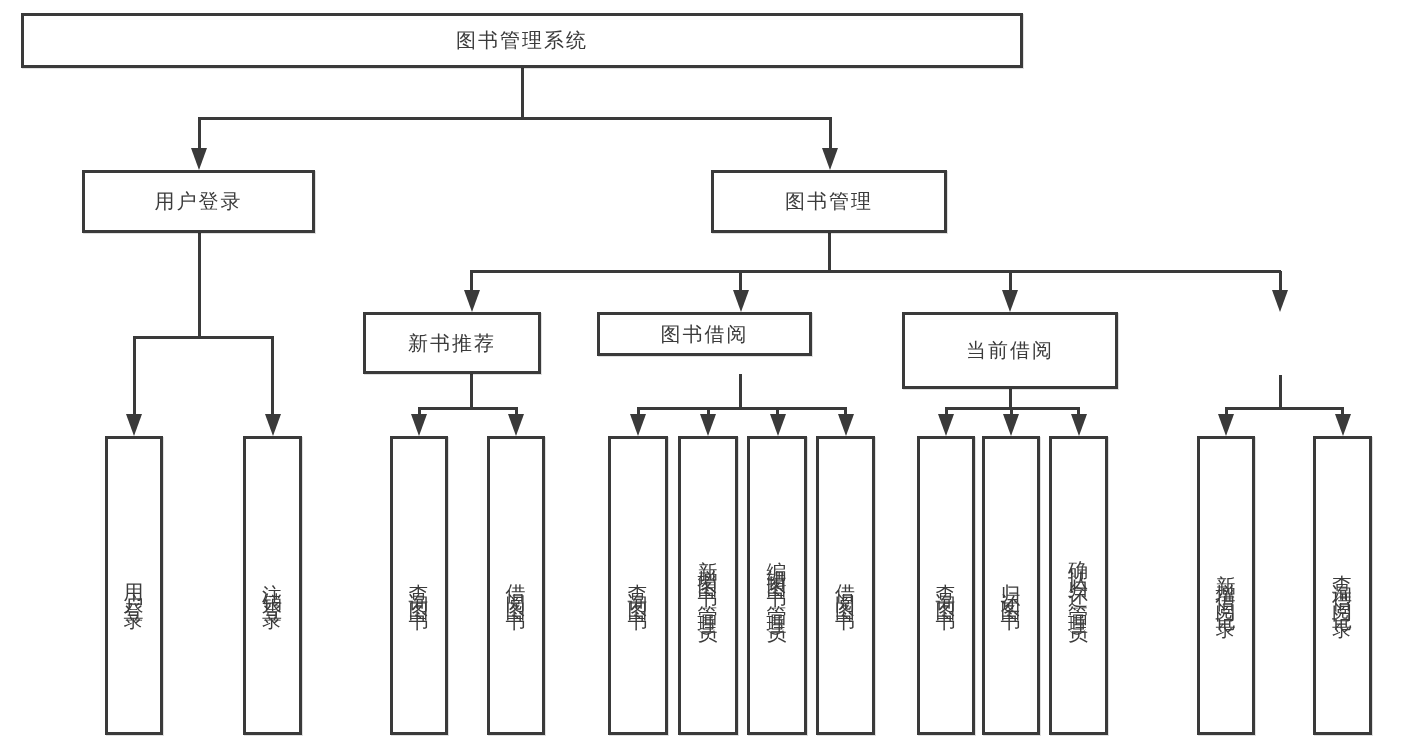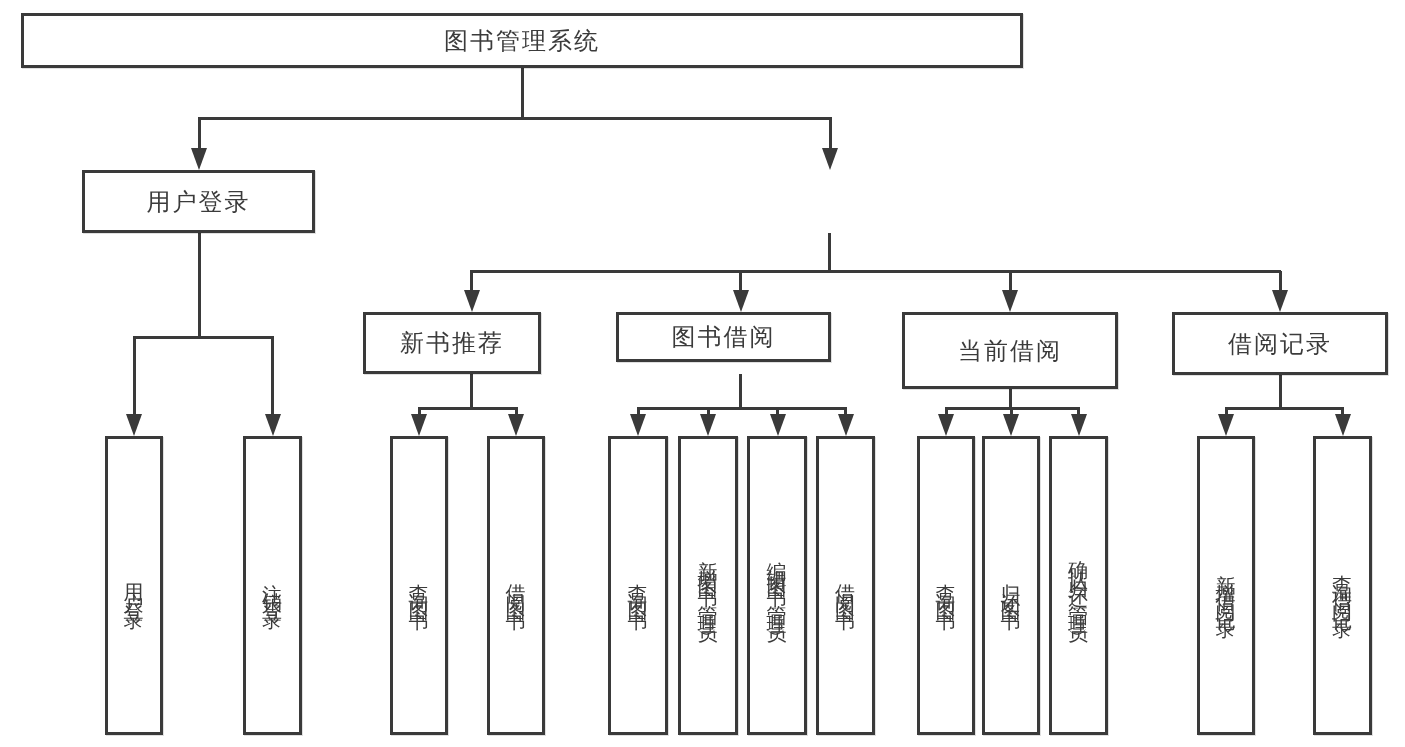--- a/index.html
+++ b/index.html
@@ -10,21 +10,21 @@
     color: var(--text, #3b3b3b);
     overflow:hidden;
   }
   .box {
     position:absolute; box-sizing:border-box;
     background:#ffffff;
     border:3px solid var(--line, #3a3a3a);
     display:flex; align-items:center; justify-content:center;
     box-shadow: 1px 1px 0 rgba(0,0,0,0.12);
   }
-  .hlabel { font-size:24px; letter-spacing:2px; color: var(--text, #3b3b3b); white-space:nowrap; }
+  .hlabel { font-size:20px; letter-spacing:2px; color: var(--text, #3b3b3b); white-space:nowrap; }
   .vlabel {
     writing-mode: vertical-rl; text-orientation: mixed;
     font-size:20px; letter-spacing:9px; line-height:1;
     color: var(--text, #3b3b3b); white-space:nowrap;
   }
   .vl { position:absolute; width:3px; background: var(--line, #3a3a3a); }
   .hl { position:absolute; height:3px; background: var(--line, #3a3a3a); }
   .arr {
     position:absolute; width:0; height:0;
     border-left:8px solid transparent; border-right:8px solid transparent;
@@ -101,32 +101,32 @@
   <div class="vl" style="left:1341px;top:408px;height:9px"></div>
   <div class="arr" style="left:1334.5px;top:414px"></div>
 
   <div class="box" style="left:21px;top:13px;width:1002px;height:55px">
     <span class="hlabel">图书管理系统</span>
   </div>
 
   <div class="box" style="left:82px;top:170px;width:233px;height:63px">
     <span class="hlabel">用户登录</span>
   </div>
+  <div class="box" style="left:711px;top:170px;width:236px;height:63px">
+    <span class="hlabel">图书管理</span>
+  </div>
 
   <div class="box" style="left:363px;top:312px;width:178px;height:62px">
     <span class="hlabel">新书推荐</span>
   </div>
-  <div class="box" style="left:616px;top:312px;width:215px;height:50px">
+  <div class="box" style="left:597px;top:312px;width:215px;height:44px">
     <span class="hlabel">图书借阅</span>
   </div>
   <div class="box" style="left:902px;top:312px;width:216px;height:77px">
     <span class="hlabel">当前借阅</span>
-  </div>
-  <div class="box" style="left:1172px;top:312px;width:216px;height:63px">
-    <span class="hlabel">借阅记录</span>
   </div>
 
   <div class="box" style="left:105px;top:436px;width:58px;height:299px">
     <span class="vlabel">用户登录</span>
   </div>
   <div class="box" style="left:243px;top:436px;width:59px;height:299px">
     <span class="vlabel">注销登录</span>
   </div>
 
   <div class="box" style="left:390px;top:436px;width:58px;height:299px">

